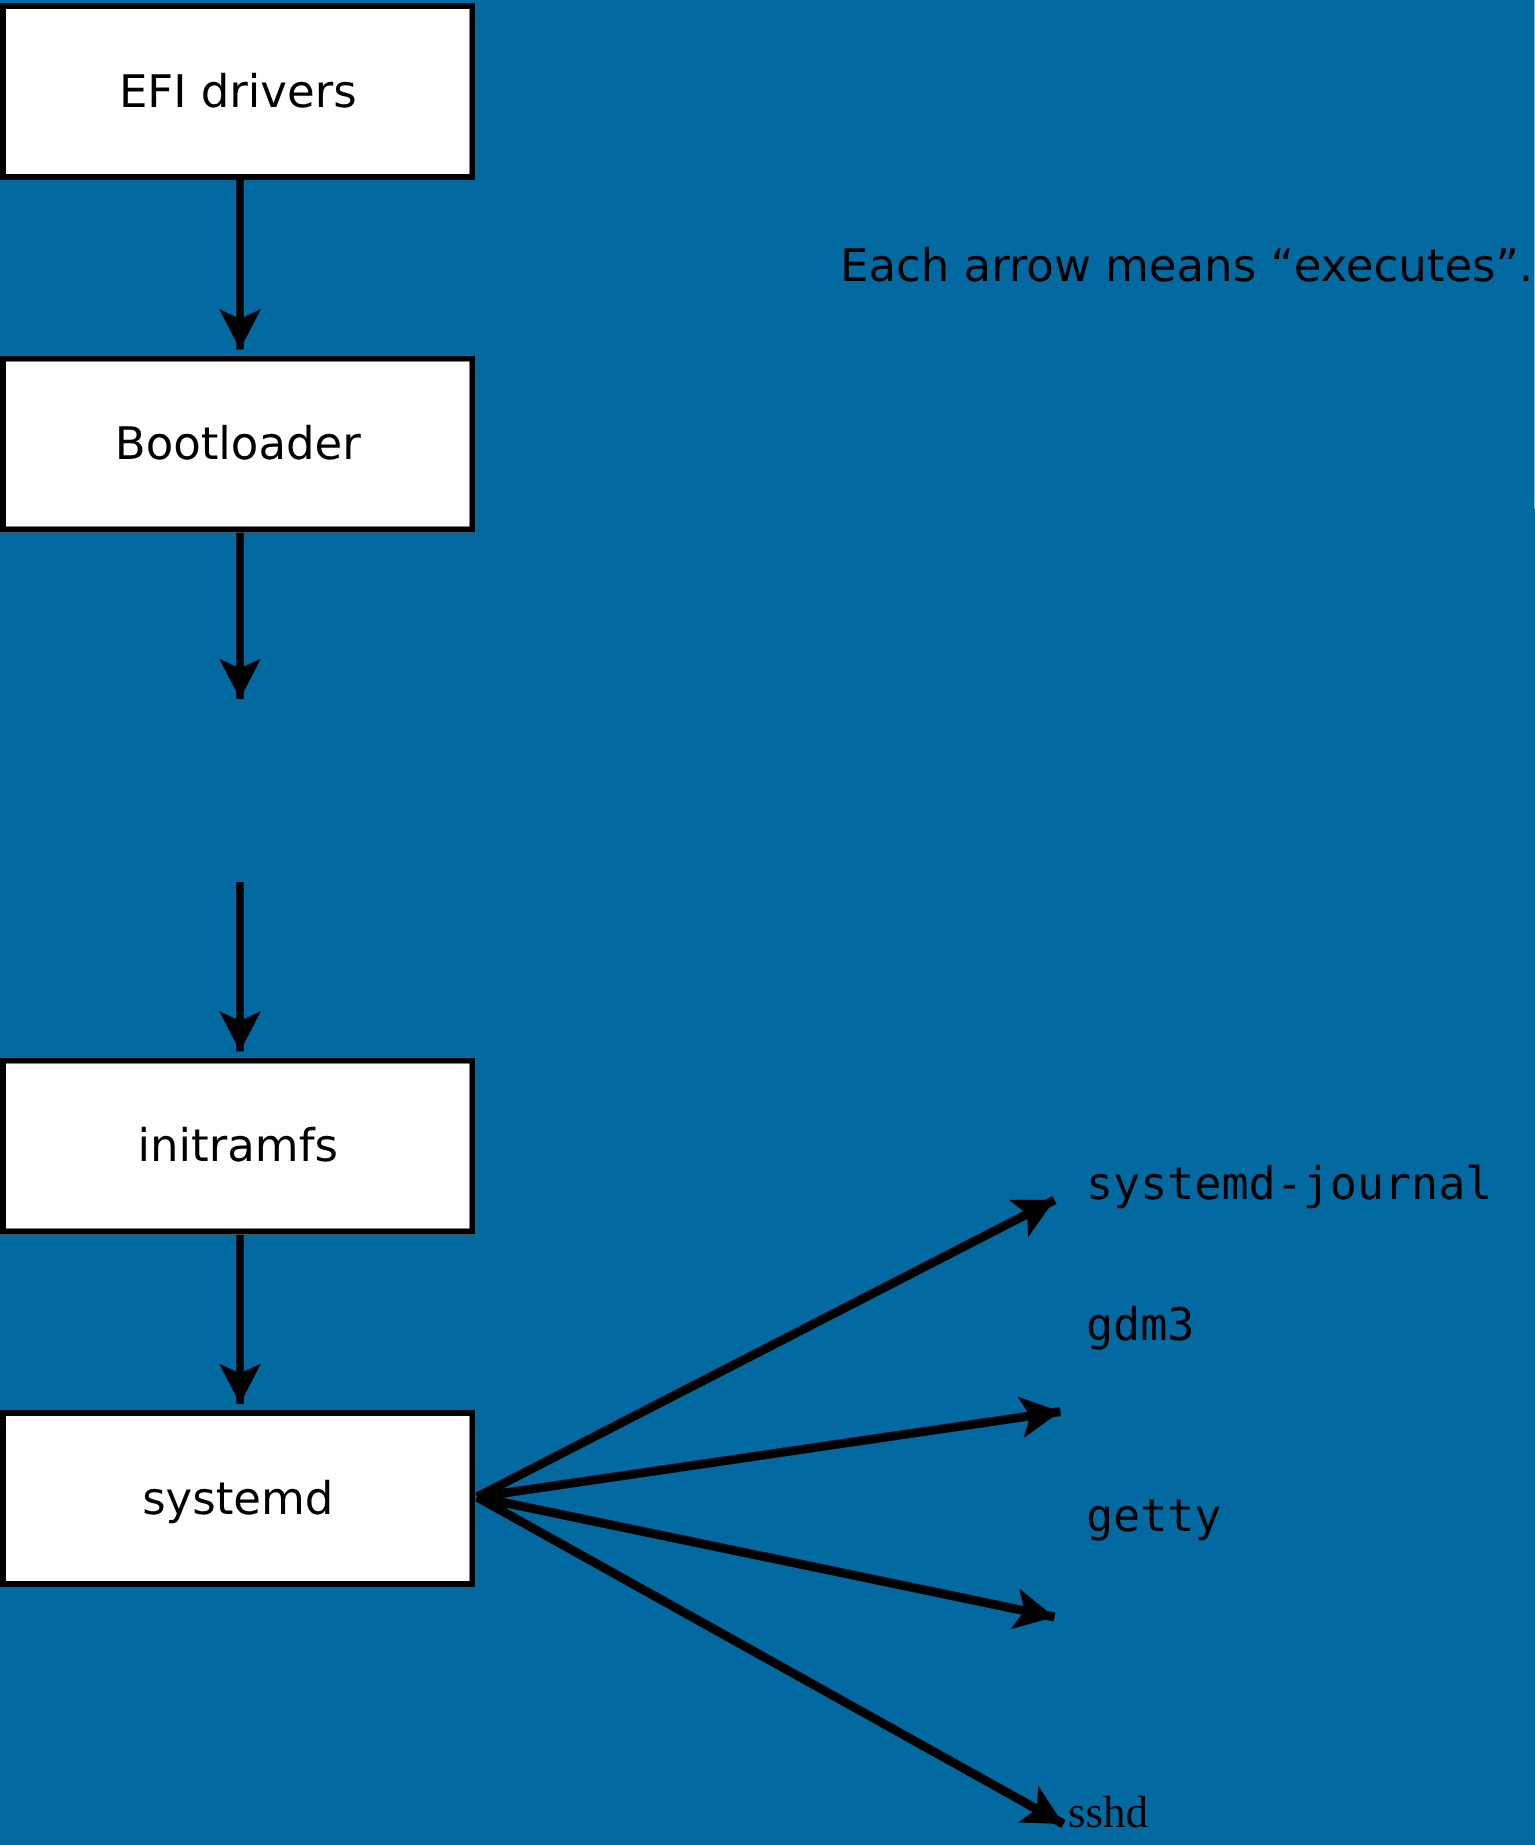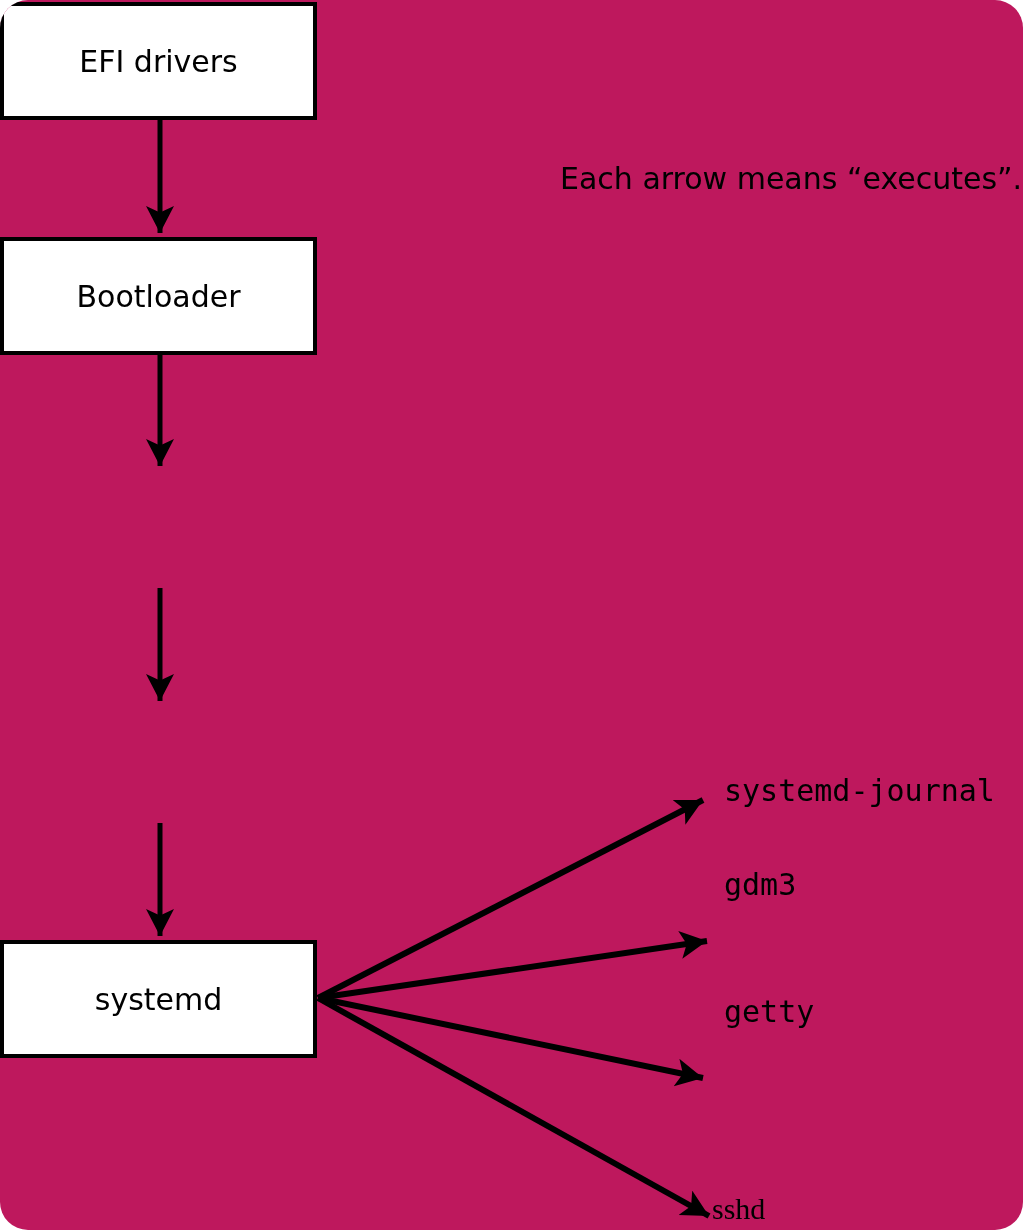--- a/index.html
+++ b/index.html
@@ -5,23 +5,22 @@
   html, body {
     margin: 0;
     padding: 0;
     background: #ffffff;
     font-family: "DejaVu Sans", sans-serif;
   }
   .canvas {
     position: relative;
     width: 1023px;
     height: 1230px;
-    background: #be185d;
+    background: #0369a1;
     overflow: hidden;
-    border-radius: 28px;
   }
   .arrows-layer {
     position: absolute;
     left: 0;
     top: 0;
     width: 1023px;
     height: 1230px;
   }
   .box {
     position: absolute;
@@ -84,20 +83,23 @@
     <line x1="318" y1="998" x2="703" y2="1078" stroke="#000000" stroke-width="6" marker-end="url(#ah)"></line>
     <line x1="318" y1="998" x2="709" y2="1216" stroke="#000000" stroke-width="6" marker-end="url(#ah)"></line>
   </svg>
 
   <div class="box" style="top:2px;">
     <span>EFI drivers</span>
   </div>
   <div class="box" style="top:237px;">
     <span>Bootloader</span>
   </div>
+  <div class="box" style="top:705px;">
+    <span>initramfs</span>
+  </div>
   <div class="box" style="top:940px;">
     <span>systemd</span>
   </div>
 
   <div class="note">Each arrow means “executes”.</div>
 
   <div class="proc mono" style="left:724px; top:790px;">systemd-journal</div>
   <div class="proc mono" style="left:724px; top:884px;">gdm3</div>
   <div class="proc mono" style="left:724px; top:1011px;">getty</div>
   <div class="proc sans" style="left:712px; top:1209px;">sshd</div>

